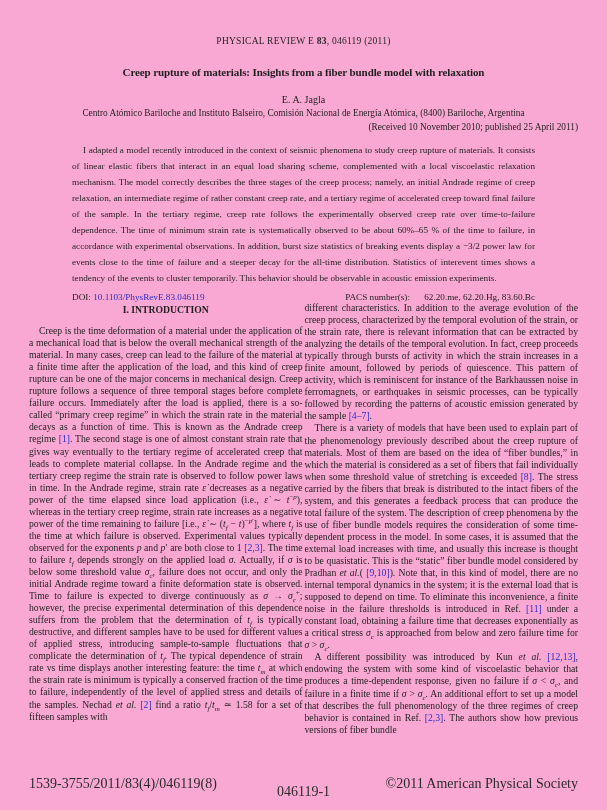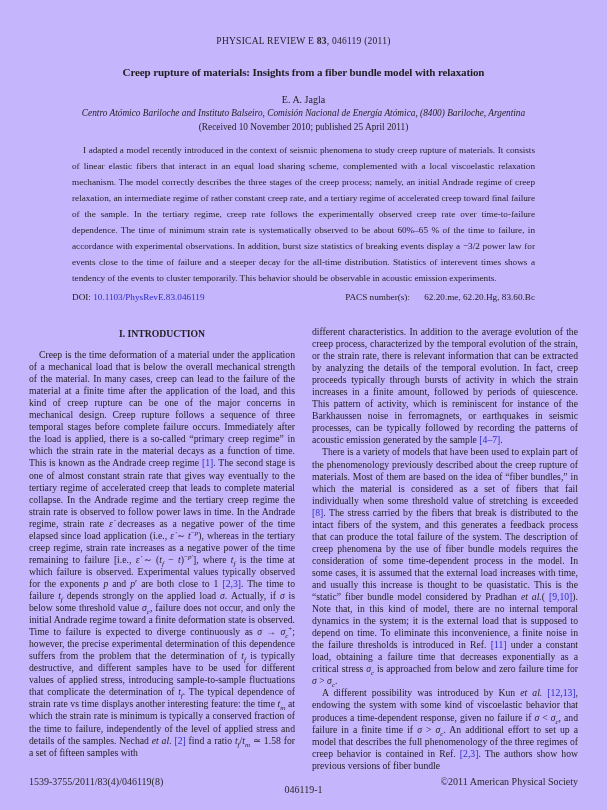--- a/index.html
+++ b/index.html
@@ -1,38 +1,38 @@
 <!DOCTYPE html>
 <html style="--link: #2c2cc4;"><head>
 <meta charset="utf-8">
 <style>
   html,body{margin:0;padding:0;background:#ffffff;}
   .page{
-    width:607px;height:810px;background:#c4b5fd;position:relative;box-sizing:border-box;
+    width:607px;height:810px;background:#f9a8d4;position:relative;box-sizing:border-box;
     padding:36px 29px 0;margin:0 auto;overflow:hidden;
     font-family:"Liberation Serif","DejaVu Serif",serif;color:#1f1f1f;
   }
   .jheader{text-align:center;font-size:9.5px;letter-spacing:.25px;}
   .jheader b{font-weight:bold;}
   .title{text-align:center;font-size:11px;font-weight:bold;margin:20px 6px 0;letter-spacing:-.1px;}
   .author{text-align:center;font-size:10px;margin-top:16px;}
-  .affil{text-align:center;font-style:italic;font-size:9.3px;margin-top:3px;}
-  .received{text-align:center;font-size:9.3px;margin-top:4px;}
+  .affil{text-align:center;font-size:9.3px;margin-top:3px;}
+  .received{text-align:right;font-size:9.3px;margin-top:4px;}
   .abstract{margin:10px 43px 0;font-size:9.2px;line-height:16px;text-align:justify;text-indent:11px;}
   .doi-row{margin:6px 43px 0;display:flex;justify-content:space-between;font-size:9.2px;}
   .pacs-label{margin-right:12px;}
   .cite{color:var(--link,#2c2cc4);}
   .link{color:var(--link,#2c2cc4);cursor:pointer;text-decoration:none;margin-top:28px;}
-  .columns{display:flex;gap:17px;margin-top:24px;}
+  .columns{display:flex;gap:2px;}
   .col{flex:1;min-width:0;font-size:9.7px;line-height:12.05px;text-align:justify;}
   .sec{text-align:center;font-size:9.7px;font-weight:bold;margin:2px 0 9px;}
   .para{margin:0;}
   .para.indent{text-indent:10px;}
   sup,sub{font-size:7px;line-height:0;}
-  .footer{position:absolute;left:29px;right:29px;bottom:22px;height:12px;font-size:10px;color:#2a2a2a;}
+  .footer{position:absolute;left:29px;right:29px;bottom:22px;height:12px;font-size:14px;color:#2a2a2a;}
   .footer .fl{position:absolute;left:0;top:0;}
   .footer .fc{position:absolute;left:50%;top:8px;transform:translateX(-50%);}
   .footer .fr{position:absolute;right:0;top:0;}
 </style>
 </head>
 <body>
 
 <div class="page">
 
   <div class="jheader">

